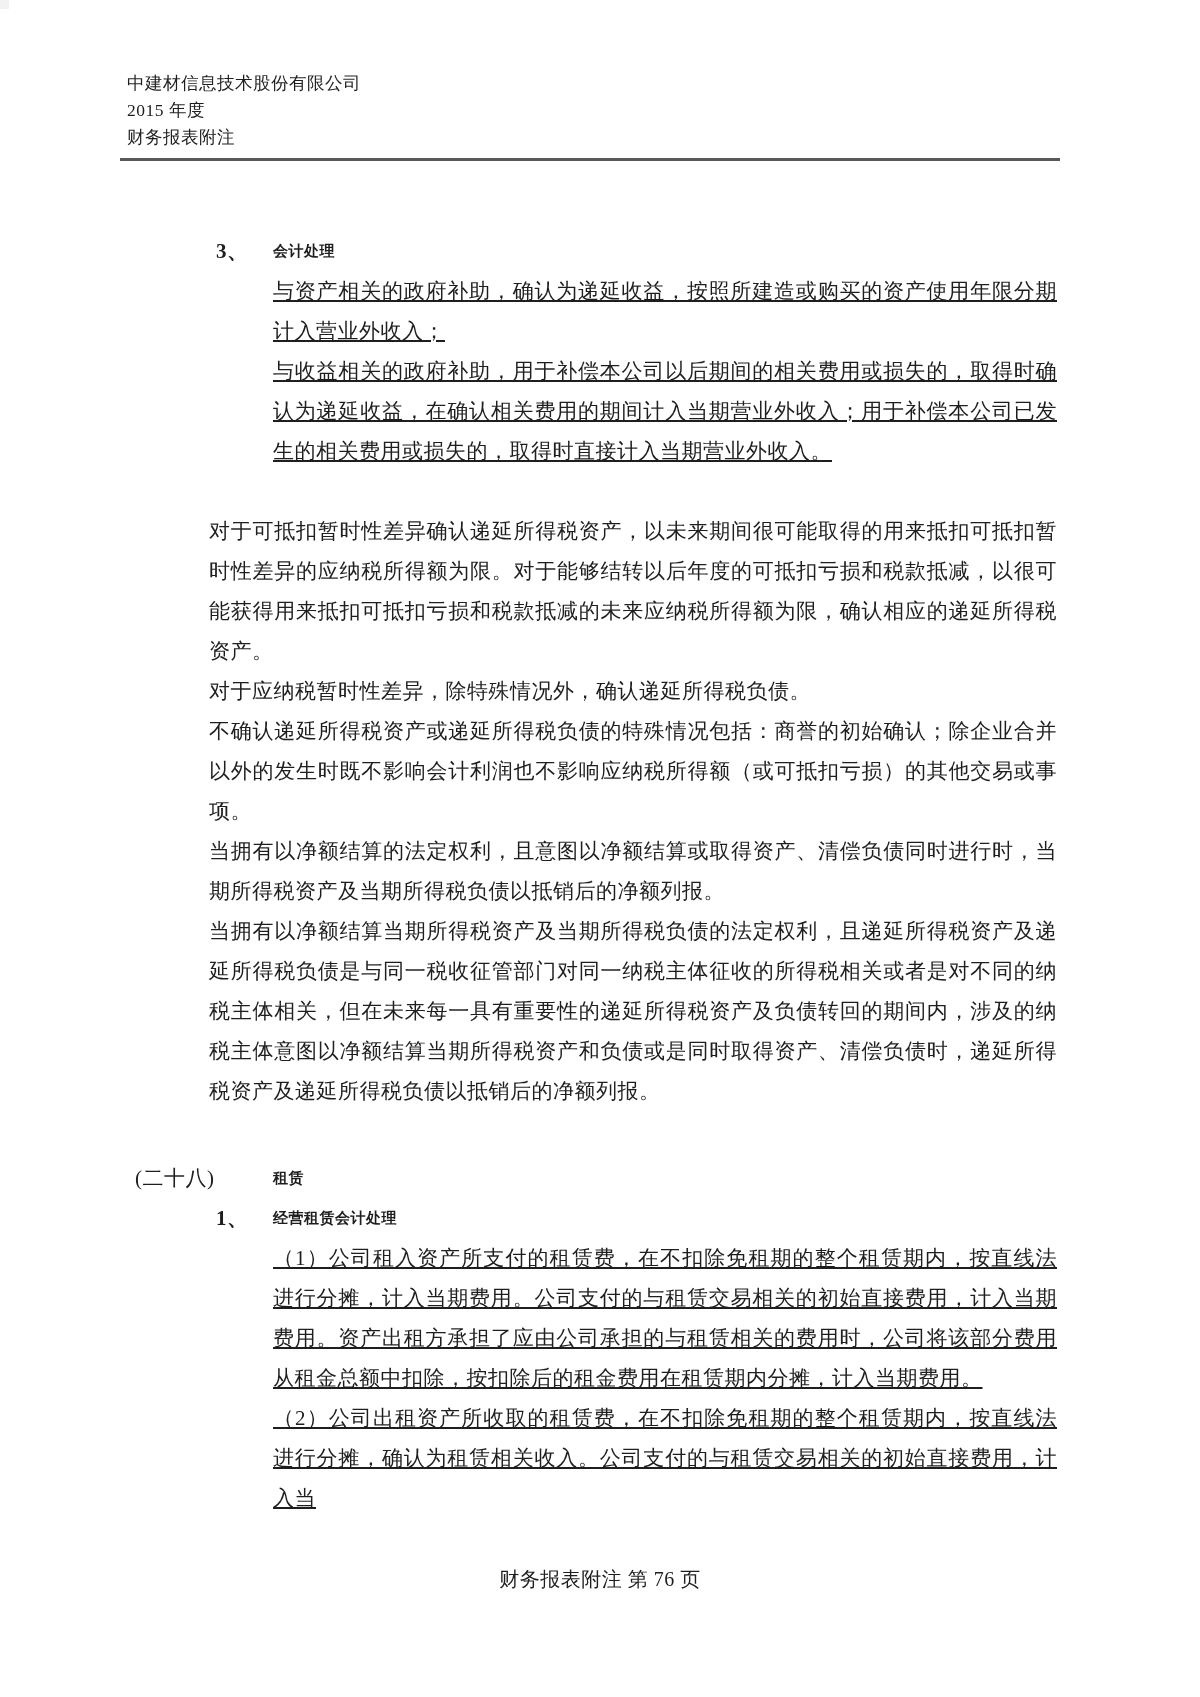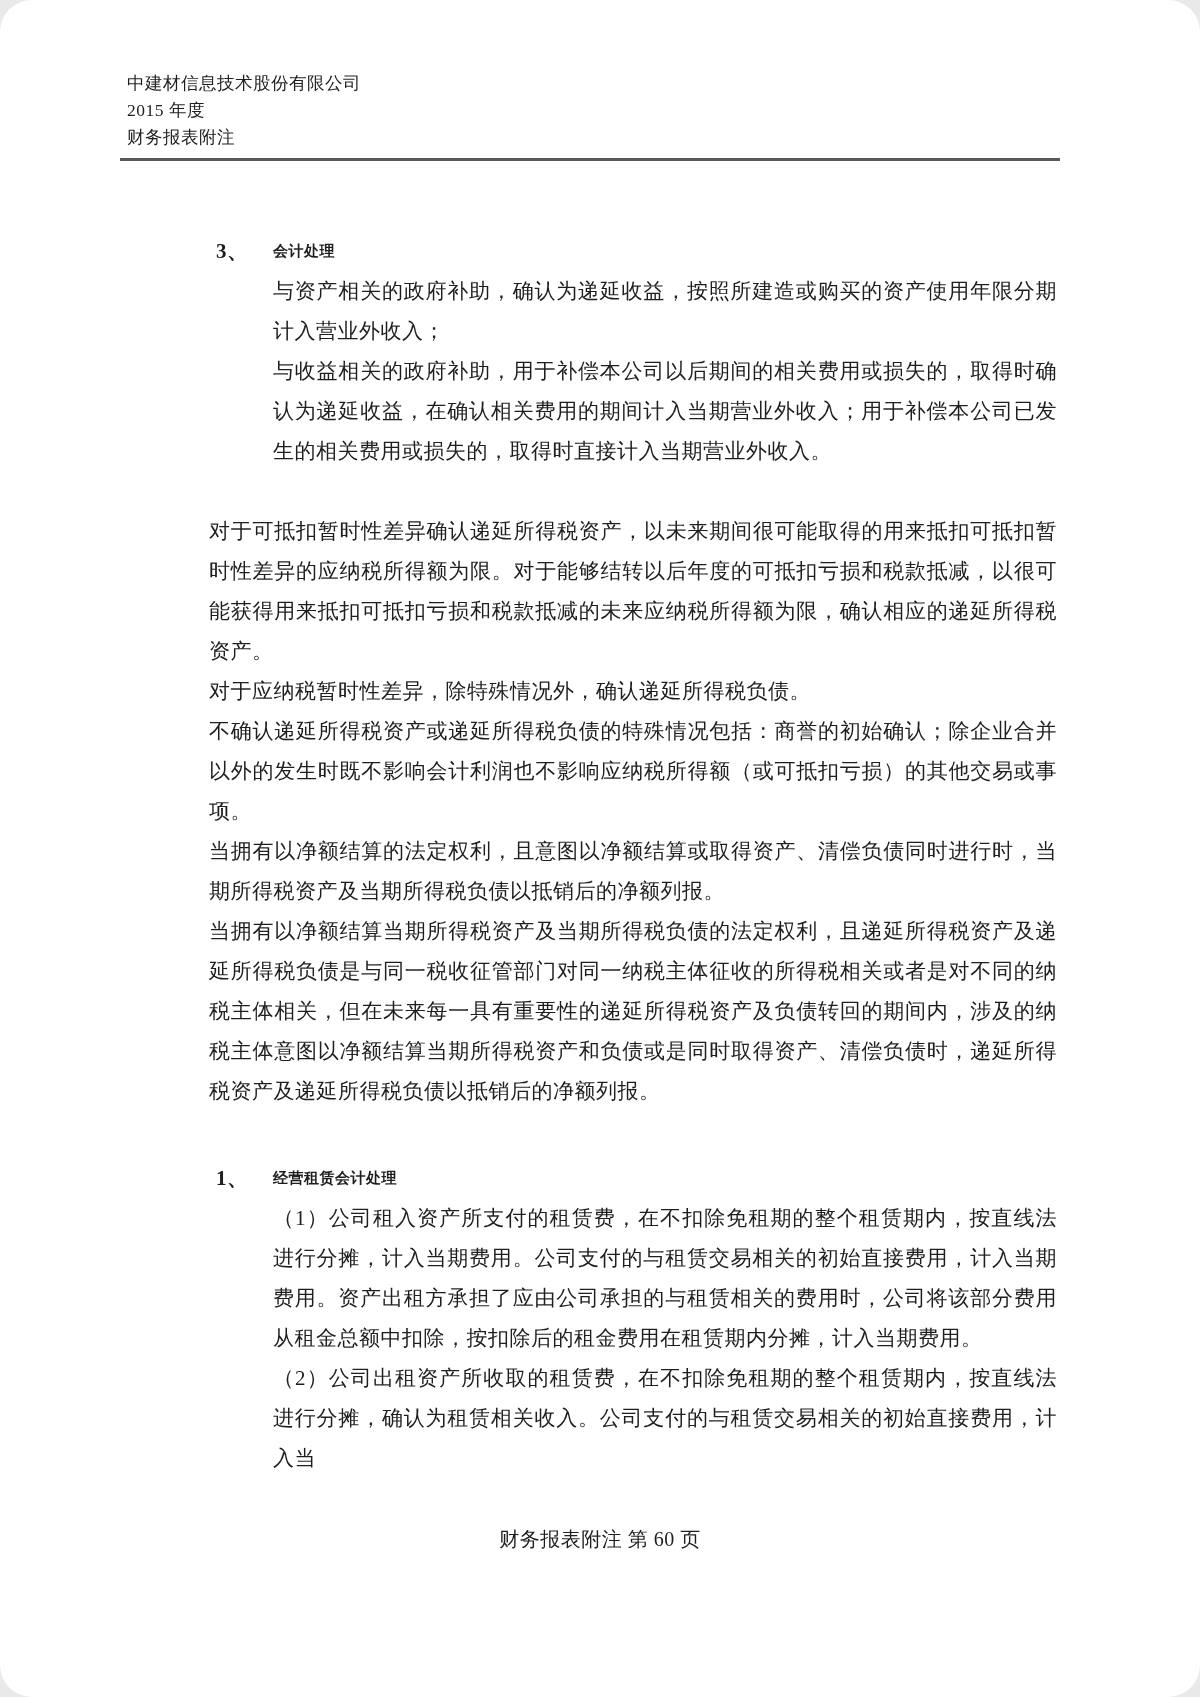--- a/index.html
+++ b/index.html
@@ -9,21 +9,20 @@
   }
   .page {
     position: relative;
     width: 1200px;
     height: 1697px;
     margin: 0 auto;
     background: #ffffff;
     font-family: "Liberation Serif", "DejaVu Serif", serif;
     color: #1e1e1e;
     overflow: hidden;
-    border-radius: 32px;
   }
   
   .scan-artifact {
     position: absolute;
     left: 0; top: 0;
     width: 9px; height: 9px;
     background: #f2f2f3;
   }
 
   
@@ -67,20 +66,21 @@
   .h-title {
     font-weight: bold;
     margin: 0;
     font-size: 15px;
     line-height: 40px;
   }
   .sub-body {
     margin-left: 273px;
     width: 784px;
     text-align: justify;
+    text-decoration: underline;
   }
   .ch-body {
     margin-left: 209px;
     width: 848px;
     text-align: justify;
   }
   .doc-main p {
     margin: 0;
   }
   .sect-27 { margin-top: 40px; }
@@ -127,27 +127,31 @@
         <p>对于可抵扣暂时性差异确认递延所得税资产，以未来期间很可能取得的用来抵扣可抵扣暂时性差异的应纳税所得额为限。对于能够结转以后年度的可抵扣亏损和税款抵减，以很可能获得用来抵扣可抵扣亏损和税款抵减的未来应纳税所得额为限，确认相应的递延所得税资产。</p>
         <p>对于应纳税暂时性差异，除特殊情况外，确认递延所得税负债。</p>
         <p>不确认递延所得税资产或递延所得税负债的特殊情况包括：商誉的初始确认；除企业合并以外的发生时既不影响会计利润也不影响应纳税所得额（或可抵扣亏损）的其他交易或事项。</p>
         <p>当拥有以净额结算的法定权利，且意图以净额结算或取得资产、清偿负债同时进行时，当期所得税资产及当期所得税负债以抵销后的净额列报。</p>
         <p>当拥有以净额结算当期所得税资产及当期所得税负债的法定权利，且递延所得税资产及递延所得税负债是与同一税收征管部门对同一纳税主体征收的所得税相关或者是对不同的纳税主体相关，但在未来每一具有重要性的递延所得税资产及负债转回的期间内，涉及的纳税主体意图以净额结算当期所得税资产和负债或是同时取得资产、清偿负债时，递延所得税资产及递延所得税负债以抵销后的净额列报。</p>
       </div>
     </section>
 
     <section class="sect-28">
       <div class="heading-row">
+        <span class="ch-num">(二十八)</span>
+        <h2 class="h-title">租赁</h2>
+      </div>
+      <div class="heading-row">
         <span class="sub-num">1、</span>
         <h3 class="h-title">经营租赁会计处理</h3>
       </div>
       <div class="sub-body sub-body-28">
         <p>（1）公司租入资产所支付的租赁费，在不扣除免租期的整个租赁期内，按直线法进行分摊，计入当期费用。公司支付的与租赁交易相关的初始直接费用，计入当期费用。资产出租方承担了应由公司承担的与租赁相关的费用时，公司将该部分费用从租金总额中扣除，按扣除后的租金费用在租赁期内分摊，计入当期费用。</p>
         <p>（2）公司出租资产所收取的租赁费，在不扣除免租期的整个租赁期内，按直线法进行分摊，确认为租赁相关收入。公司支付的与租赁交易相关的初始直接费用，计入当</p>
       </div>
     </section>
 
   </main>
 
   <footer class="doc-footer">
-    <span>财务报表附注 第 60 页</span>
+    <span>财务报表附注 第 76 页</span>
   </footer>
 </div>
 
 </body></html>

